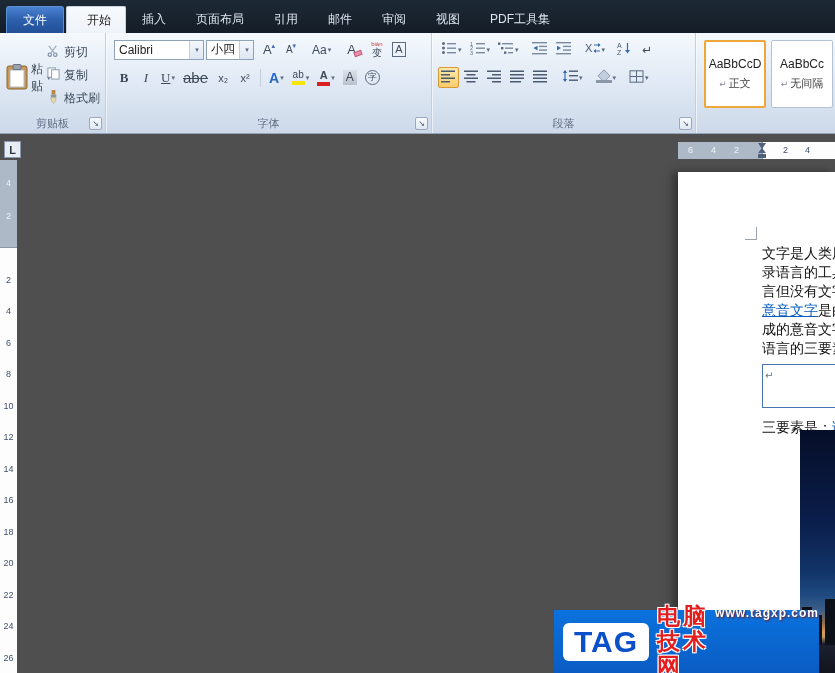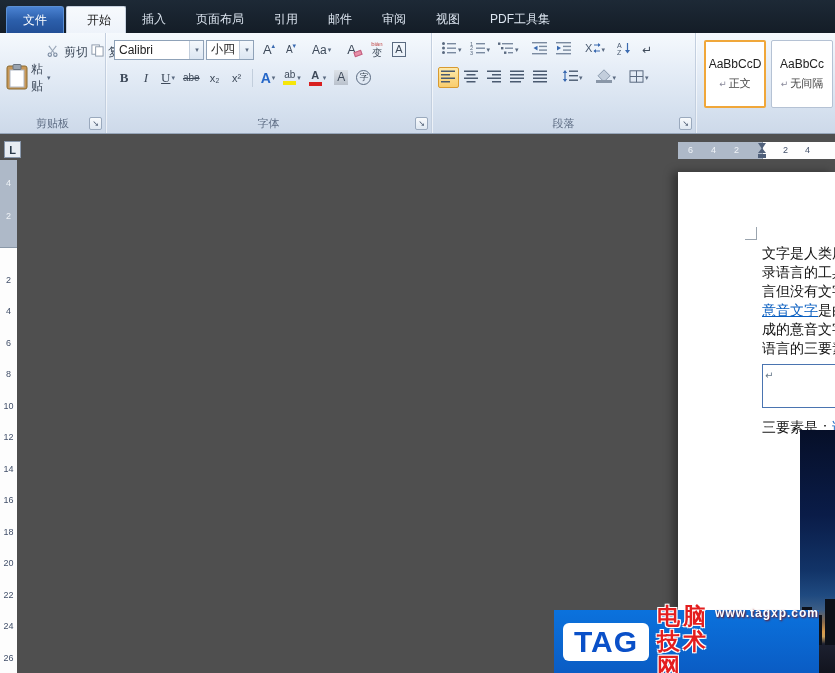--- a/index.html
+++ b/index.html
@@ -25,21 +25,21 @@
     border:1px solid transparent;border-radius:2px;cursor:pointer;padding:0 2px;}
   .rbtn.active{background:linear-gradient(#fde9ab,#f9cd6d);border-color:#d89a30;}
   .dd{font-size:7px;margin-left:1px;color:#5a6a80;}
   .vsep{width:1px;height:18px;background:#c2cedc;margin:0 3px;flex:0 0 auto;}
 
   
   .g-clipboard{width:106px;}
   .clip-content{display:flex;padding:5px 3px 18px 5px;gap:4px;}
   .paste-btn{width:38px;height:74px;display:flex;flex-direction:row;align-items:center;justify-content:flex-start;gap:3px;
     font-size:12px;color:#3e4a5a;border:1px solid transparent;border-radius:2px;cursor:pointer;padding-top:6px;}
-  .small-col{display:flex;flex-direction:row;gap:3px;padding-top:4px;}
+  .small-col{display:flex;flex-direction:column;gap:3px;padding-top:4px;}
   .sbtn{display:flex;align-items:center;gap:4px;font-size:12px;color:#3e4a5a;height:20px;cursor:pointer;white-space:nowrap;}
 
   
   .g-font{width:326px;}
   .font-content{padding:6px 5px 18px 8px;}
   .frow{display:flex;align-items:center;gap:2px;margin-bottom:7px;}
   .combo{display:flex;align-items:center;background:#fff;border:1px solid #8fa2b8;height:20px;font-size:12px;color:#222;padding-left:4px;cursor:pointer;}
   .combo .arrow{width:14px;height:18px;display:flex;align-items:center;justify-content:center;border-left:1px solid #c2cedc;
     background:linear-gradient(#f4f8fc,#dce6f2);margin-left:auto;}
   .combo-font{width:90px;}
@@ -225,21 +225,21 @@
             <span class="boxed-a">A</span>
           </div>
         </div>
         <div class="frow">
           <div class="rbtn glyph-serif" style="font-weight:bold;font-size:13px">B</div>
           <div class="rbtn glyph-serif" style="font-style:italic;font-size:13px">I</div>
           <div class="rbtn">
             <span class="glyph-serif" style="text-decoration:underline;font-size:13px">U</span>
             <span class="dd">▾</span>
           </div>
-          <div class="rbtn" style="font-size:10px;text-decoration:line-through">abe</div>
+          <div class="rbtn" style="font-size:15px;text-decoration:line-through">abe</div>
           <div class="rbtn" style="font-size:11px">x₂</div>
           <div class="rbtn" style="font-size:11px">x²</div>
           <div class="vsep"></div>
           <div class="rbtn">
             <span class="fx-a">A</span>
             <span class="dd">▾</span>
           </div>
           <div class="rbtn">
             <span class="stack">
               <span style="font-size:10px">ab</span>

